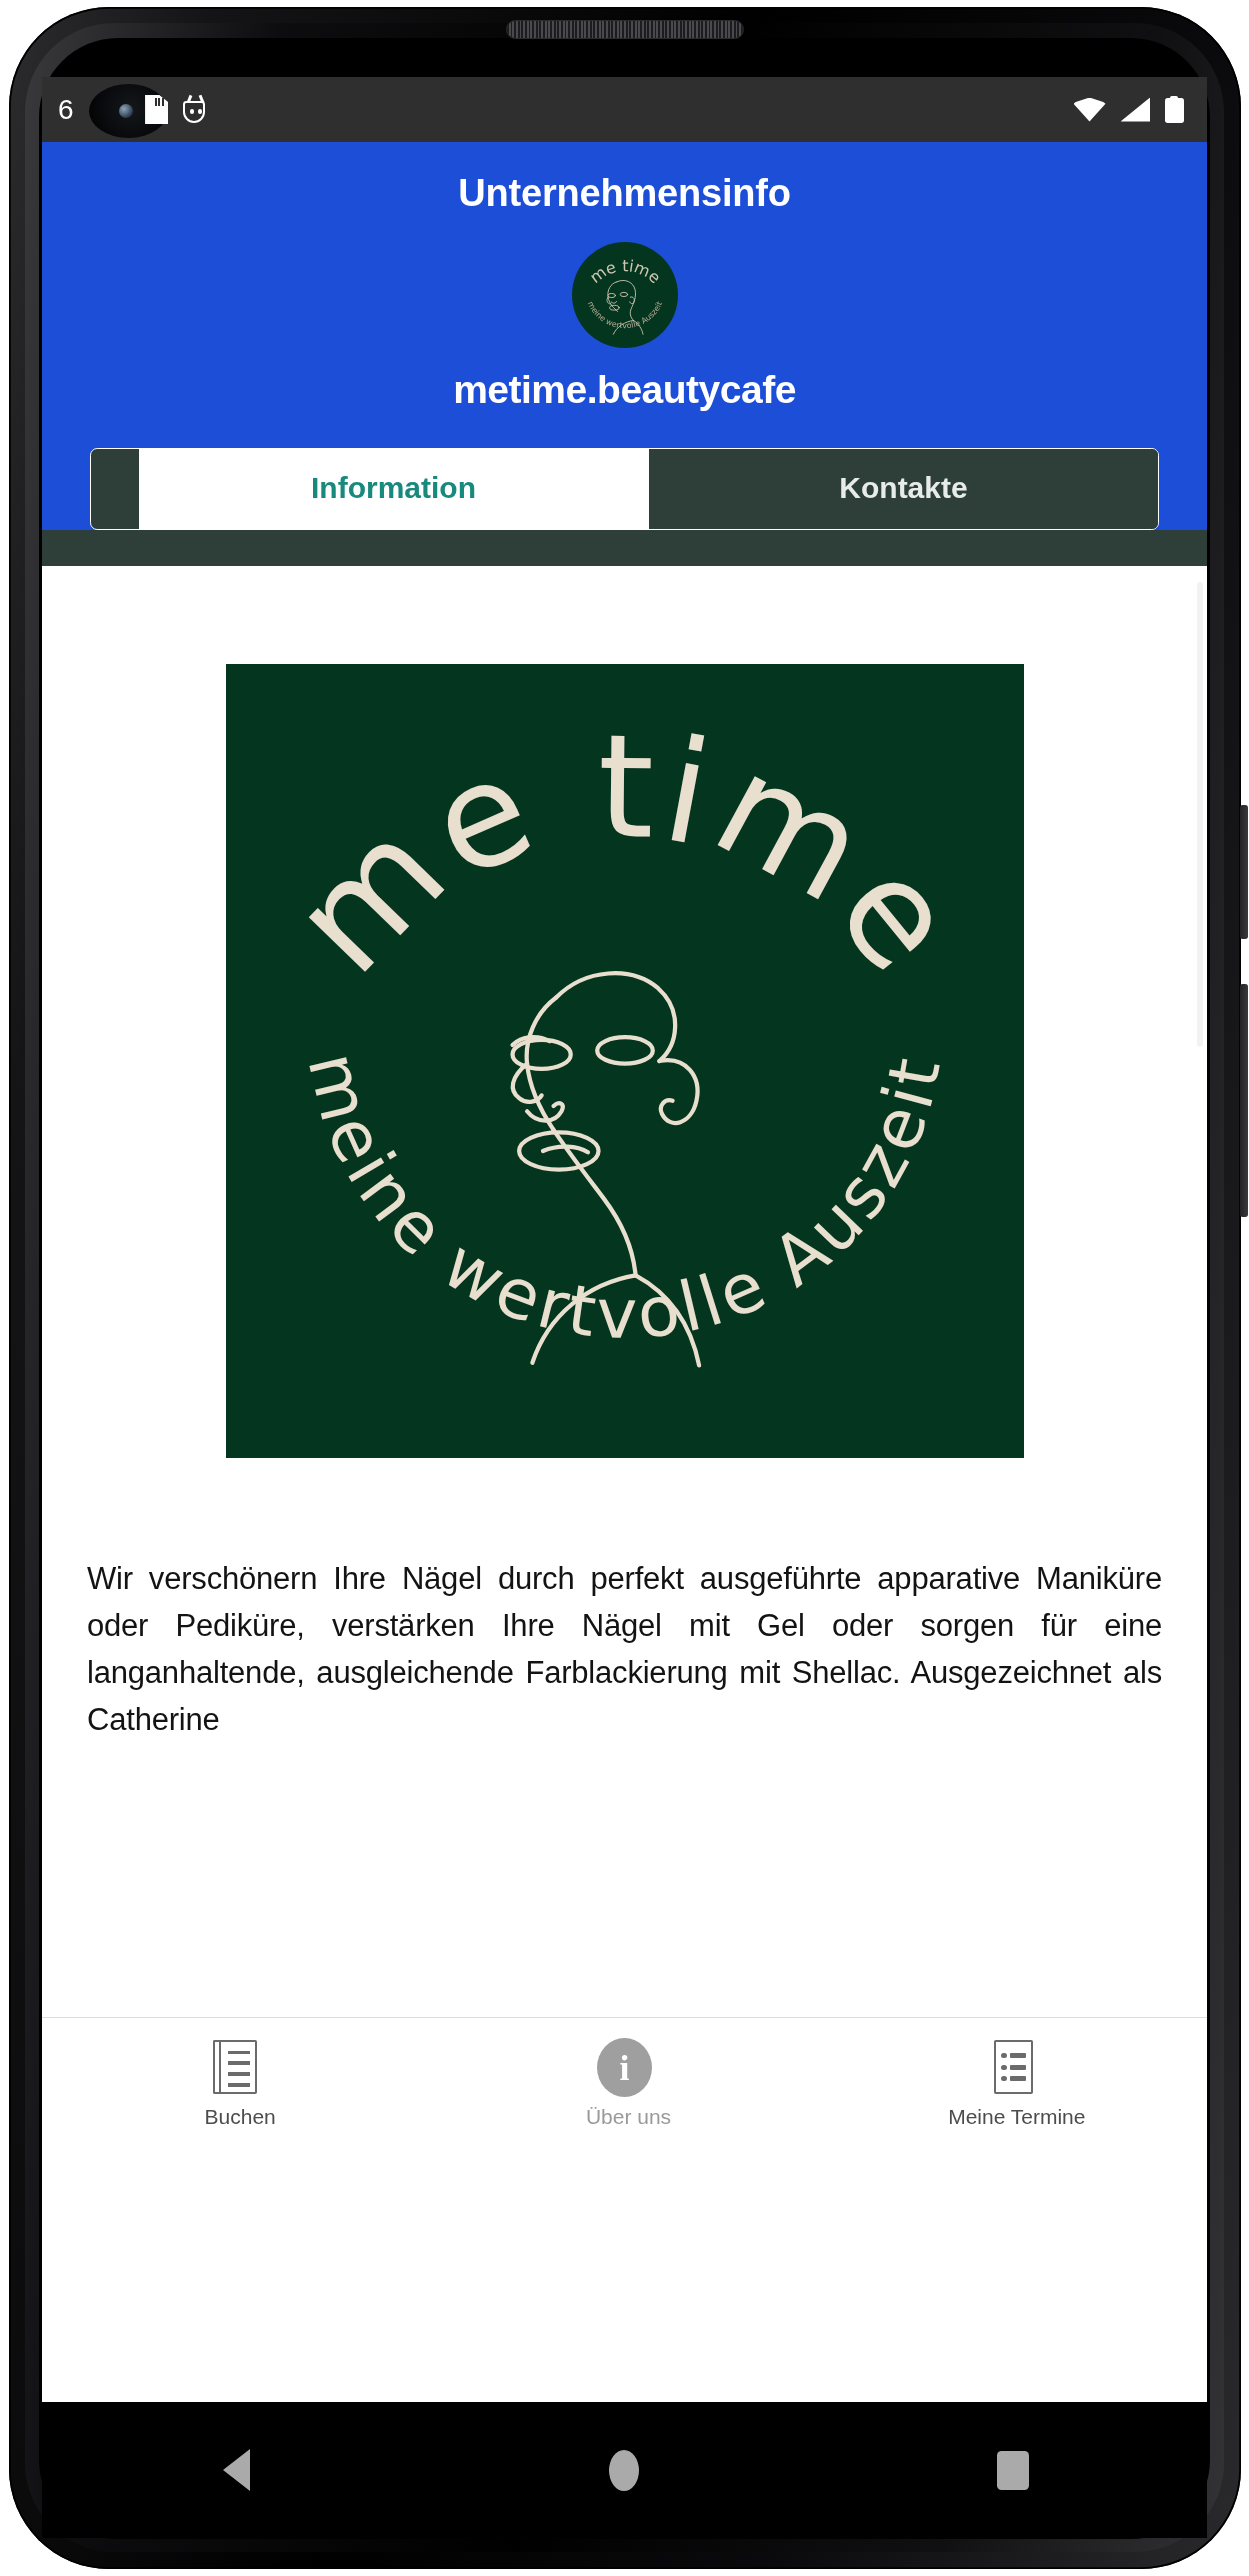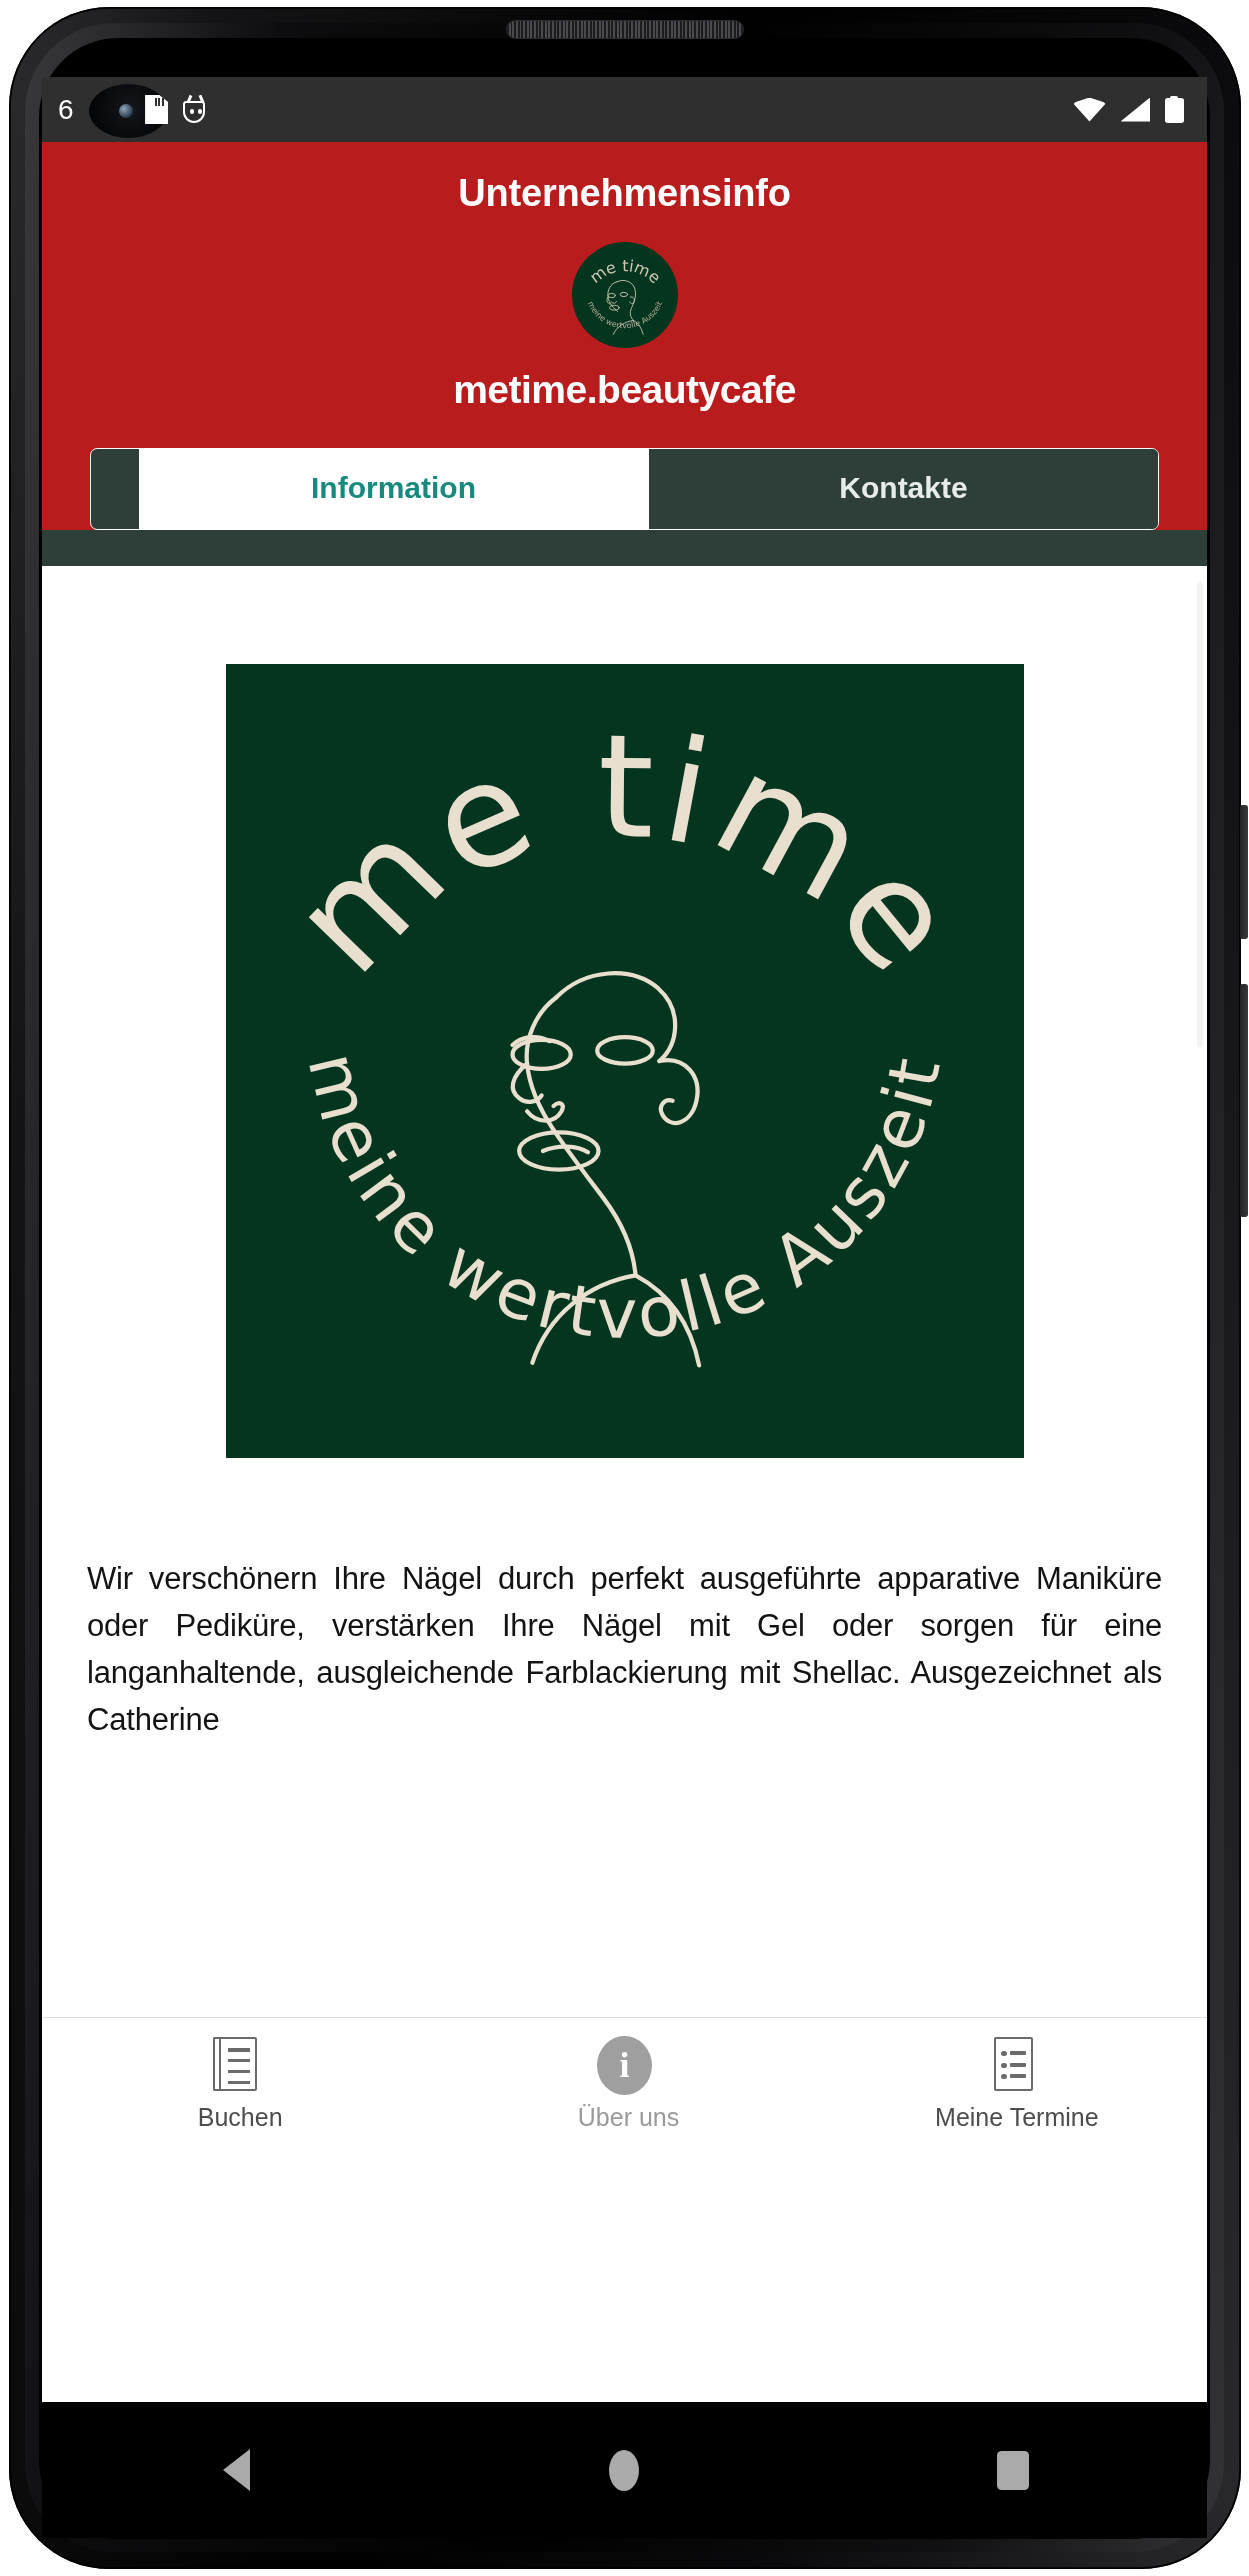--- a/index.html
+++ b/index.html
@@ -98,21 +98,21 @@
   .sig-ic{
     width:29.5px; height:24px; background:#fff;
     clip-path:polygon(100% 0, 100% 100%, 0 100%);
   }
   .bat-ic{ width:19px; height:28px; position:relative; }
   .bat-ic .shell{ position:absolute; left:0; top:2.7px; width:19px; height:25px; background:#fff; border-radius:2.7px; }
   .bat-ic .cap{ position:absolute; left:5.4px; top:0; width:8px; height:3.6px; background:#fff; border-radius:1.8px 1.8px 0 0; }
 
   
   #app-header{
-    background:#b91c1c; width:100%;
+    background:#1d4ed8; width:100%;
     padding:30px 0 0 0;
     position:relative;
   }
   #page-title{
     text-align:center; color:#ffffff; font-size:38px; font-weight:bold;
     letter-spacing:-0.2px;
   }
   #brand-avatar{
     width:106px; height:106px; border-radius:50%;
     margin:27px auto 0; background:#04361f;
@@ -168,21 +168,21 @@
   
   #bottom-nav{
     position:absolute; left:0; bottom:0; width:100%; height:132px;
     background:#ffffff; border-top:1.8px solid #dcdcdc;
     display:flex; align-items:center;
   }
   .nav-item{
     flex:1; display:flex; flex-direction:column; align-items:center;
     justify-content:center; gap:8px; cursor:pointer;
   }
-  .nav-label{ font-size:25px; color:#4d4d4d;margin-left:8px; }
+  .nav-label{ font-size:21px; color:#4d4d4d;margin-left:8px; }
   .nav-item.active .nav-label{ color:#9a9a9a; }
   .nav-ic{ width:55px; height:59px; position:relative; }
 
   
   .ic-doc .page{
     position:absolute; left:10.7px; top:1.8px; width:38px; height:54px;
     border:2.7px solid #6b6b6b; border-radius:1.8px;
   }
   .ic-doc .spine{
     position:absolute; left:4.5px; top:1.8px; width:8px; height:54px;

